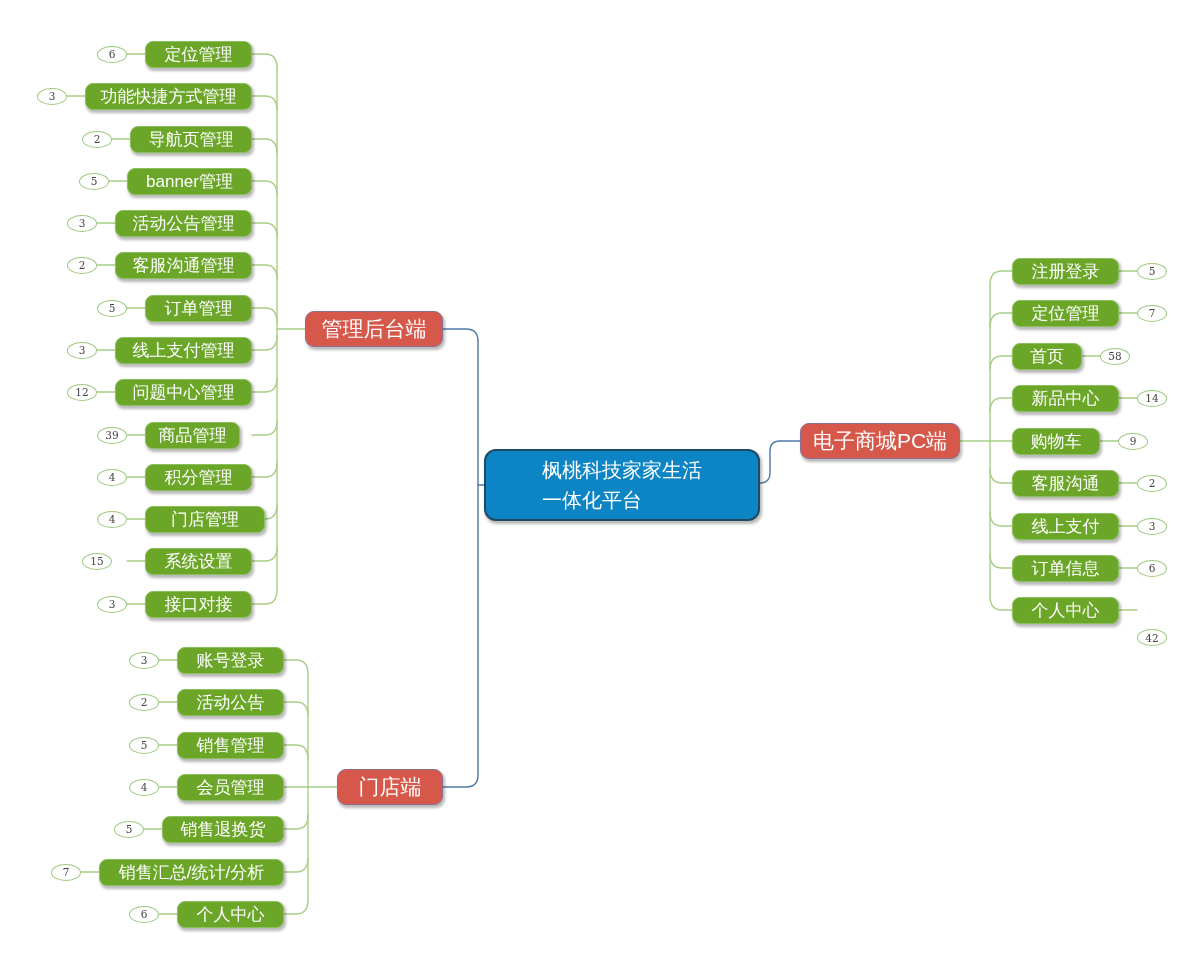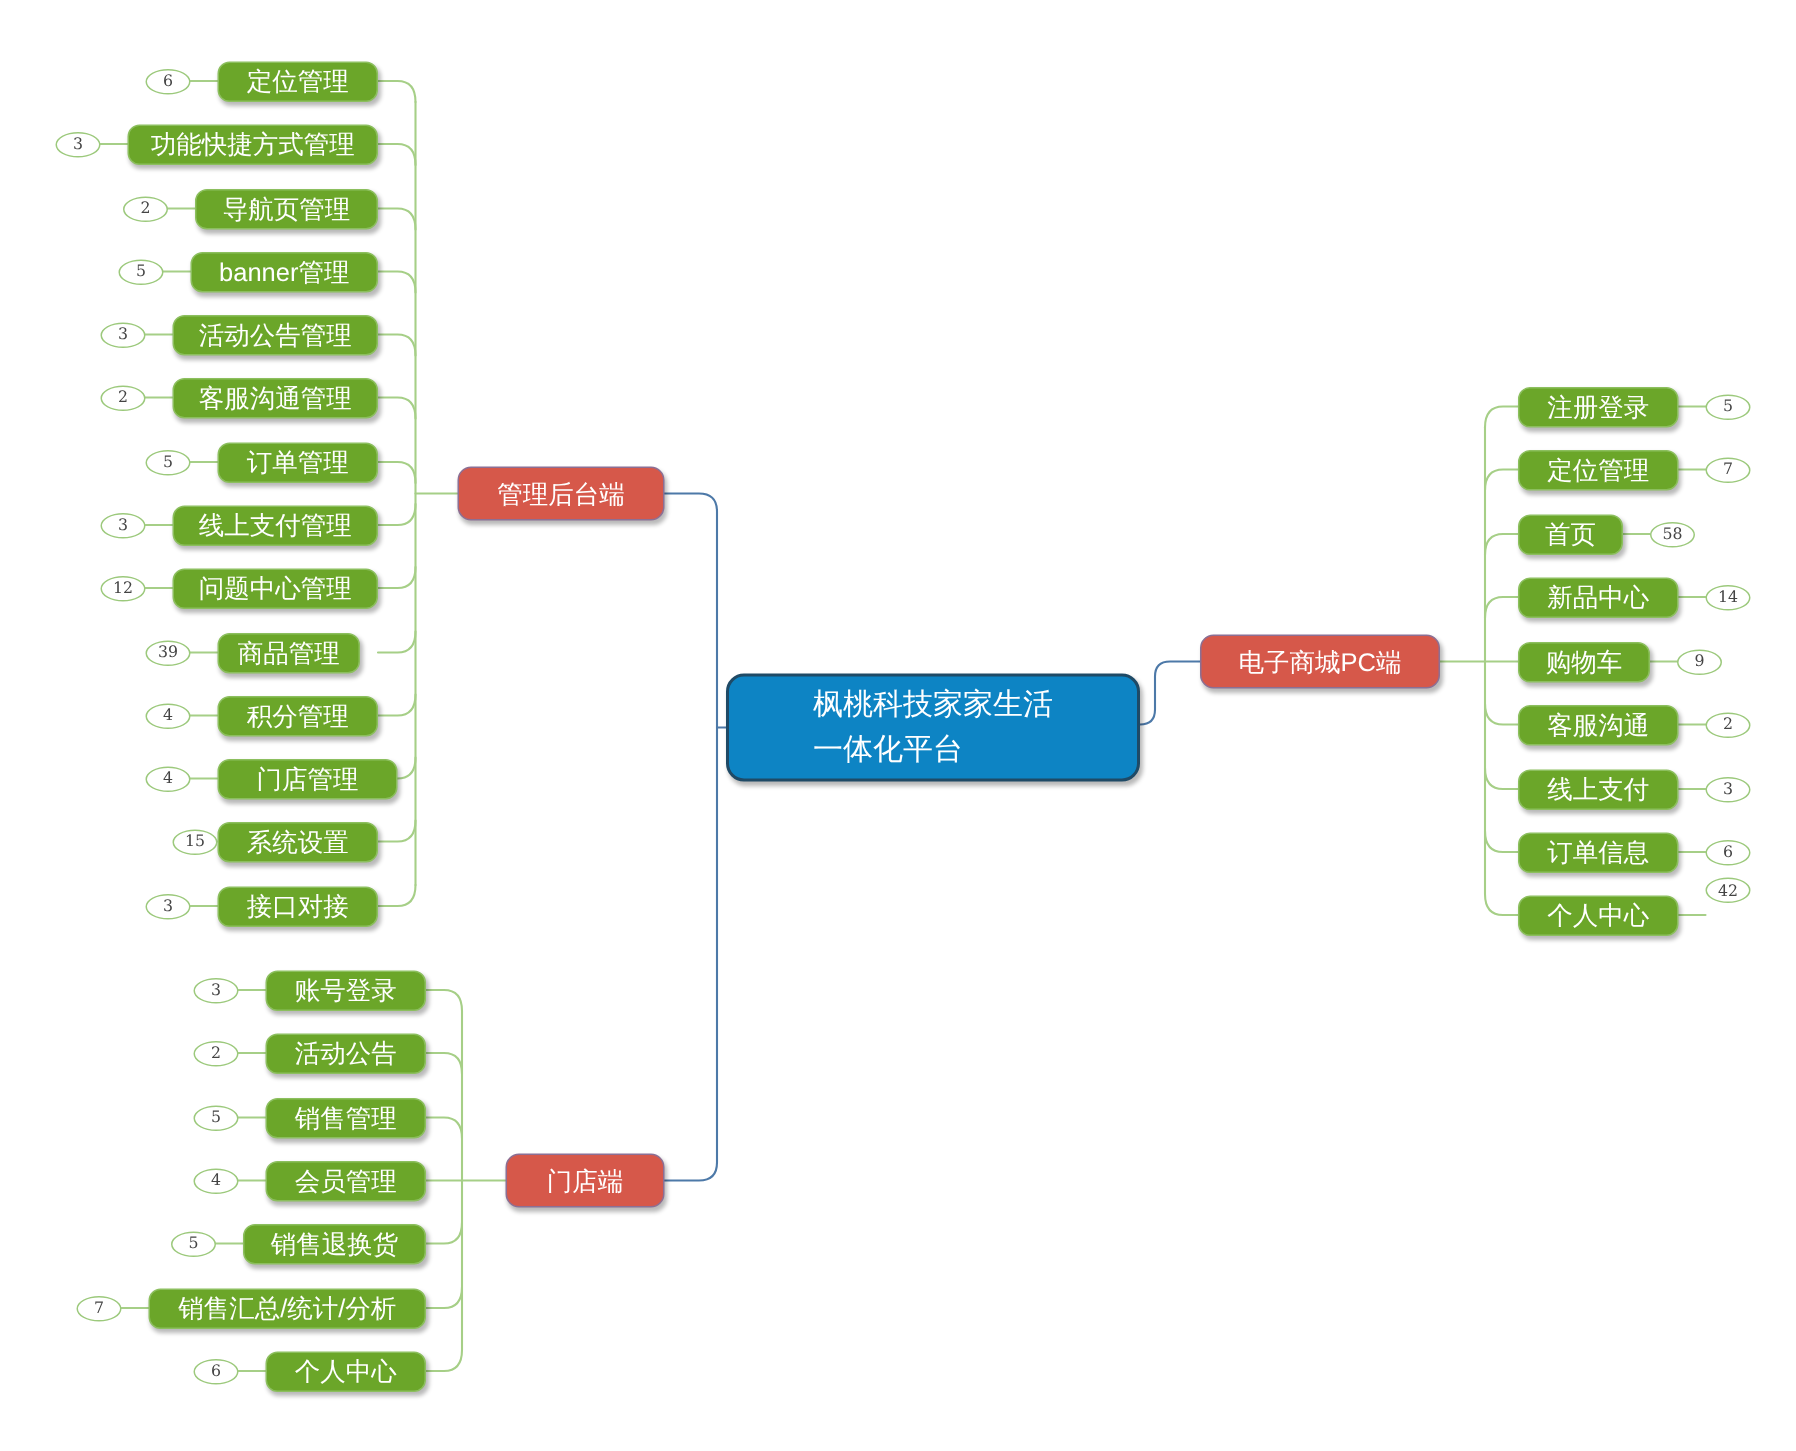--- a/index.html
+++ b/index.html
@@ -15,21 +15,21 @@
   #links{position:absolute;left:0;top:0;pointer-events:none;}
   #links path{fill:none;stroke-width:1.4px;stroke-linecap:round;}
   #links path.g{stroke:var(--link-green);}
   #links path.b{stroke:var(--link-blue);}
   .node{position:absolute;box-sizing:border-box;display:flex;align-items:center;justify-content:center;
         color:var(--node-text);white-space:nowrap;
         box-shadow:1.5px 2.5px 3px rgba(0,0,0,.28);}
   .root{background:var(--root-fill);border:2px solid var(--root-border);border-radius:12px;
         font-size:20px;line-height:1.5;white-space:pre-line;}
   .branch{background:var(--branch-fill);border:1.5px solid var(--branch-border);border-radius:9px;
-        font-size:17px;}
+        font-size:21px;}
   .leaf{background:var(--leaf-fill);border:1px solid var(--leaf-border);border-radius:8px;
         height:27px;font-size:17px;}
   .badge{position:absolute;box-sizing:border-box;width:30px;height:17px;background:#ffffff;
         border:1px solid var(--badge-border);border-radius:50%;
         display:flex;align-items:center;justify-content:center;
         font-family:"DejaVu Serif",serif;font-size:10.5px;color:var(--badge-text);}
 </style>
 </head>
 <body>
 
@@ -134,21 +134,21 @@
   <div class="badge" style="left: 67px; top: 341.5px;">3</div>
   <div class="node leaf" style="left: 115px; top: 378.5px; width: 137px;">问题中心管理</div>
   <div class="badge" style="left: 67px; top: 383.5px;">12</div>
   <div class="node leaf" style="left: 145px; top: 421.5px; width: 95px;">商品管理</div>
   <div class="badge" style="left: 97px; top: 426.5px;">39</div>
   <div class="node leaf" style="left: 145px; top: 463.5px; width: 107px;">积分管理</div>
   <div class="badge" style="left: 97px; top: 468.5px;">4</div>
   <div class="node leaf" style="left: 145px; top: 505.5px; width: 120px;">门店管理</div>
   <div class="badge" style="left: 97px; top: 510.5px;">4</div>
   <div class="node leaf" style="left: 145px; top: 547.5px; width: 107px;">系统设置</div>
-  <div class="badge" style="left: 115px; top: 552.5px;">15</div>
+  <div class="badge" style="left: 82px; top: 552.5px;">15</div>
   <div class="node leaf" style="left: 145px; top: 590.5px; width: 107px;">接口对接</div>
   <div class="badge" style="left: 97px; top: 595.5px;">3</div>
 
   <div class="node leaf" style="left: 177px; top: 646.5px; width: 107px;">账号登录</div>
   <div class="badge" style="left: 129px; top: 651.5px;">3</div>
   <div class="node leaf" style="left: 177px; top: 688.5px; width: 107px;">活动公告</div>
   <div class="badge" style="left: 129px; top: 693.5px;">2</div>
   <div class="node leaf" style="left: 177px; top: 731.5px; width: 107px;">销售管理</div>
   <div class="badge" style="left: 129px; top: 736.5px;">5</div>
   <div class="node leaf" style="left: 177px; top: 773.5px; width: 107px;">会员管理</div>
@@ -170,15 +170,15 @@
   <div class="badge" style="left: 1137px; top: 389.5px;">14</div>
   <div class="node leaf" style="left: 1012px; top: 427.5px; width: 88px;">购物车</div>
   <div class="badge" style="left: 1118px; top: 432.5px;">9</div>
   <div class="node leaf" style="left: 1012px; top: 469.5px; width: 107px;">客服沟通</div>
   <div class="badge" style="left: 1137px; top: 474.5px;">2</div>
   <div class="node leaf" style="left: 1012px; top: 512.5px; width: 107px;">线上支付</div>
   <div class="badge" style="left: 1137px; top: 517.5px;">3</div>
   <div class="node leaf" style="left: 1012px; top: 554.5px; width: 107px;">订单信息</div>
   <div class="badge" style="left: 1137px; top: 559.5px;">6</div>
   <div class="node leaf" style="left: 1012px; top: 596.5px; width: 107px;">个人中心</div>
-  <div class="badge" style="left: 1137px; top: 585px;">42</div>
+  <div class="badge" style="left: 1137px; top: 629px;">42</div>
 
 </div>
 
 </body></html>

